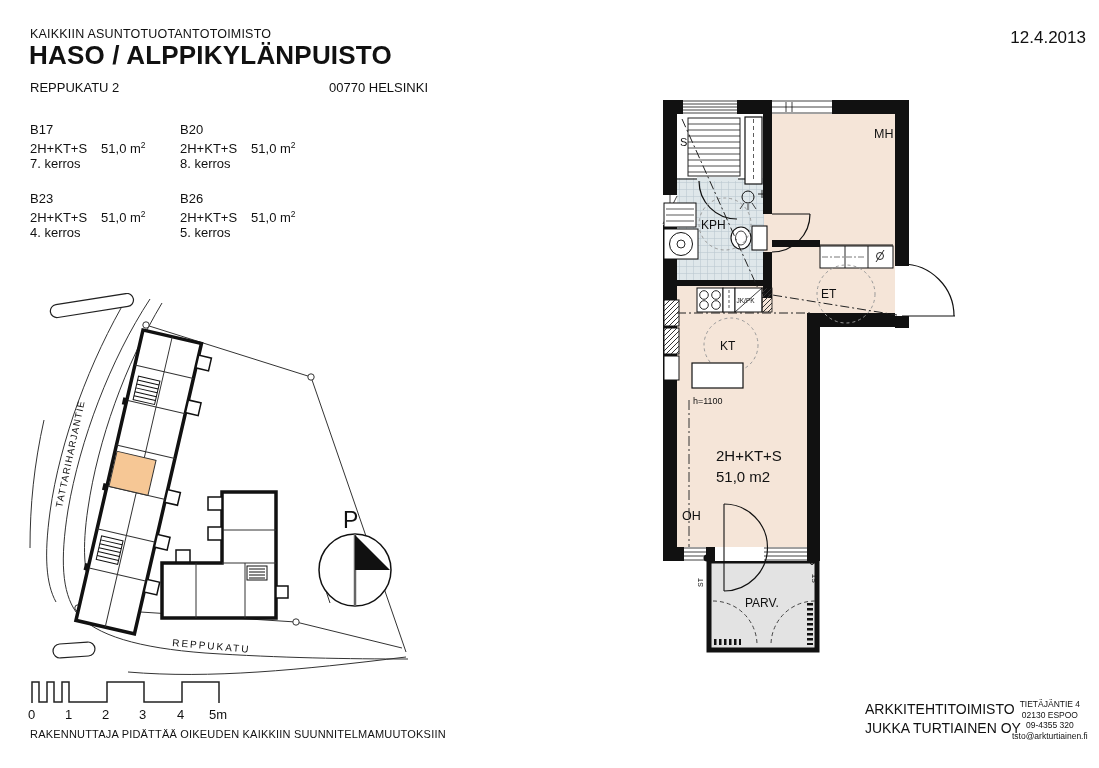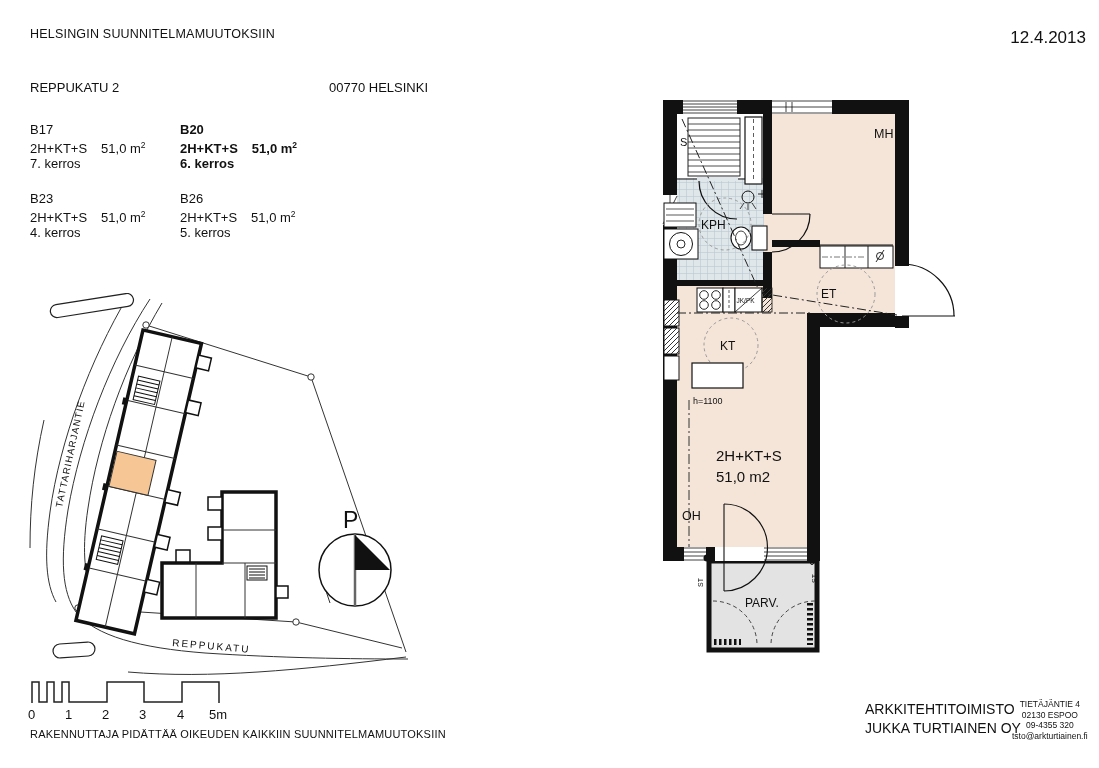--- a/index.html
+++ b/index.html
@@ -7,47 +7,48 @@
         font-family:"Liberation Sans",sans-serif;color:#111;}
   .abs{position:absolute;}
   .org{left:30px;top:27px;font-size:12.5px;letter-spacing:.2px;}
   .title{left:29px;top:40px;font-size:26px;font-weight:bold;letter-spacing:.2px;}
   .street{left:30px;top:80px;font-size:13px;}
   .postal{left:285px;top:80px;font-size:13px;margin-left:44px;}
   .date{right:13px;top:28px;font-size:17px;}
   .apt{width:152px;font-size:13px;line-height:15.5px;}
   .apt .area{margin-left:14px;}
   .apt sup{font-size:8.5px;}
-  .apt1{left:30px;top:122px;} .apt2{left:180px;top:122px;font-weight:bold;}
+  .apt1{left:30px;top:122px;} .apt2{left:180px;top:122px;}
   .apt3{left:30px;top:191px;} .apt4{left:180px;top:191px;}
   .disclaimer{left:30px;top:728px;font-size:11px;letter-spacing:.2px;}
   .firm-name{left:865px;top:700px;font-size:14px;line-height:19px;}
   .firm-info{left:1012px;top:699px;font-size:8.5px;line-height:10.5px;text-align:center;}
   svg{position:absolute;display:block;}
   svg text{font-family:"Liberation Sans",sans-serif;fill:#111;}
 </style>
 </head>
 <body>
 
 <div class="page">
 
-  <div class="abs org">HELSINGIN SUUNNITELMAMUUTOKSIIN</div>
+  <div class="abs org">KAIKKIIN ASUNTOTUOTANTOTOIMISTO</div>
+  <div class="abs title">HASO / ALPPIKYLÄNPUISTO</div>
   <div class="abs street">REPPUKATU 2</div>
   <div class="abs postal">00770 HELSINKI</div>
   <div class="abs date">12.4.2013</div>
 
   <div class="abs apt apt1">
     <div>B17</div>
     <div><span>2H+KT+S</span><span class="area"><span>51,0 m</span><sup>2</sup></span></div>
     <div>7. kerros</div>
   </div>
   <div class="abs apt apt2">
     <div>B20</div>
     <div><span>2H+KT+S</span><span class="area"><span>51,0 m</span><sup>2</sup></span></div>
-    <div>6. kerros</div>
+    <div>8. kerros</div>
   </div>
   <div class="abs apt apt3">
     <div>B23</div>
     <div><span>2H+KT+S</span><span class="area"><span>51,0 m</span><sup>2</sup></span></div>
     <div>4. kerros</div>
   </div>
   <div class="abs apt apt4">
     <div>B26</div>
     <div><span>2H+KT+S</span><span class="area"><span>51,0 m</span><sup>2</sup></span></div>
     <div>5. kerros</div>

